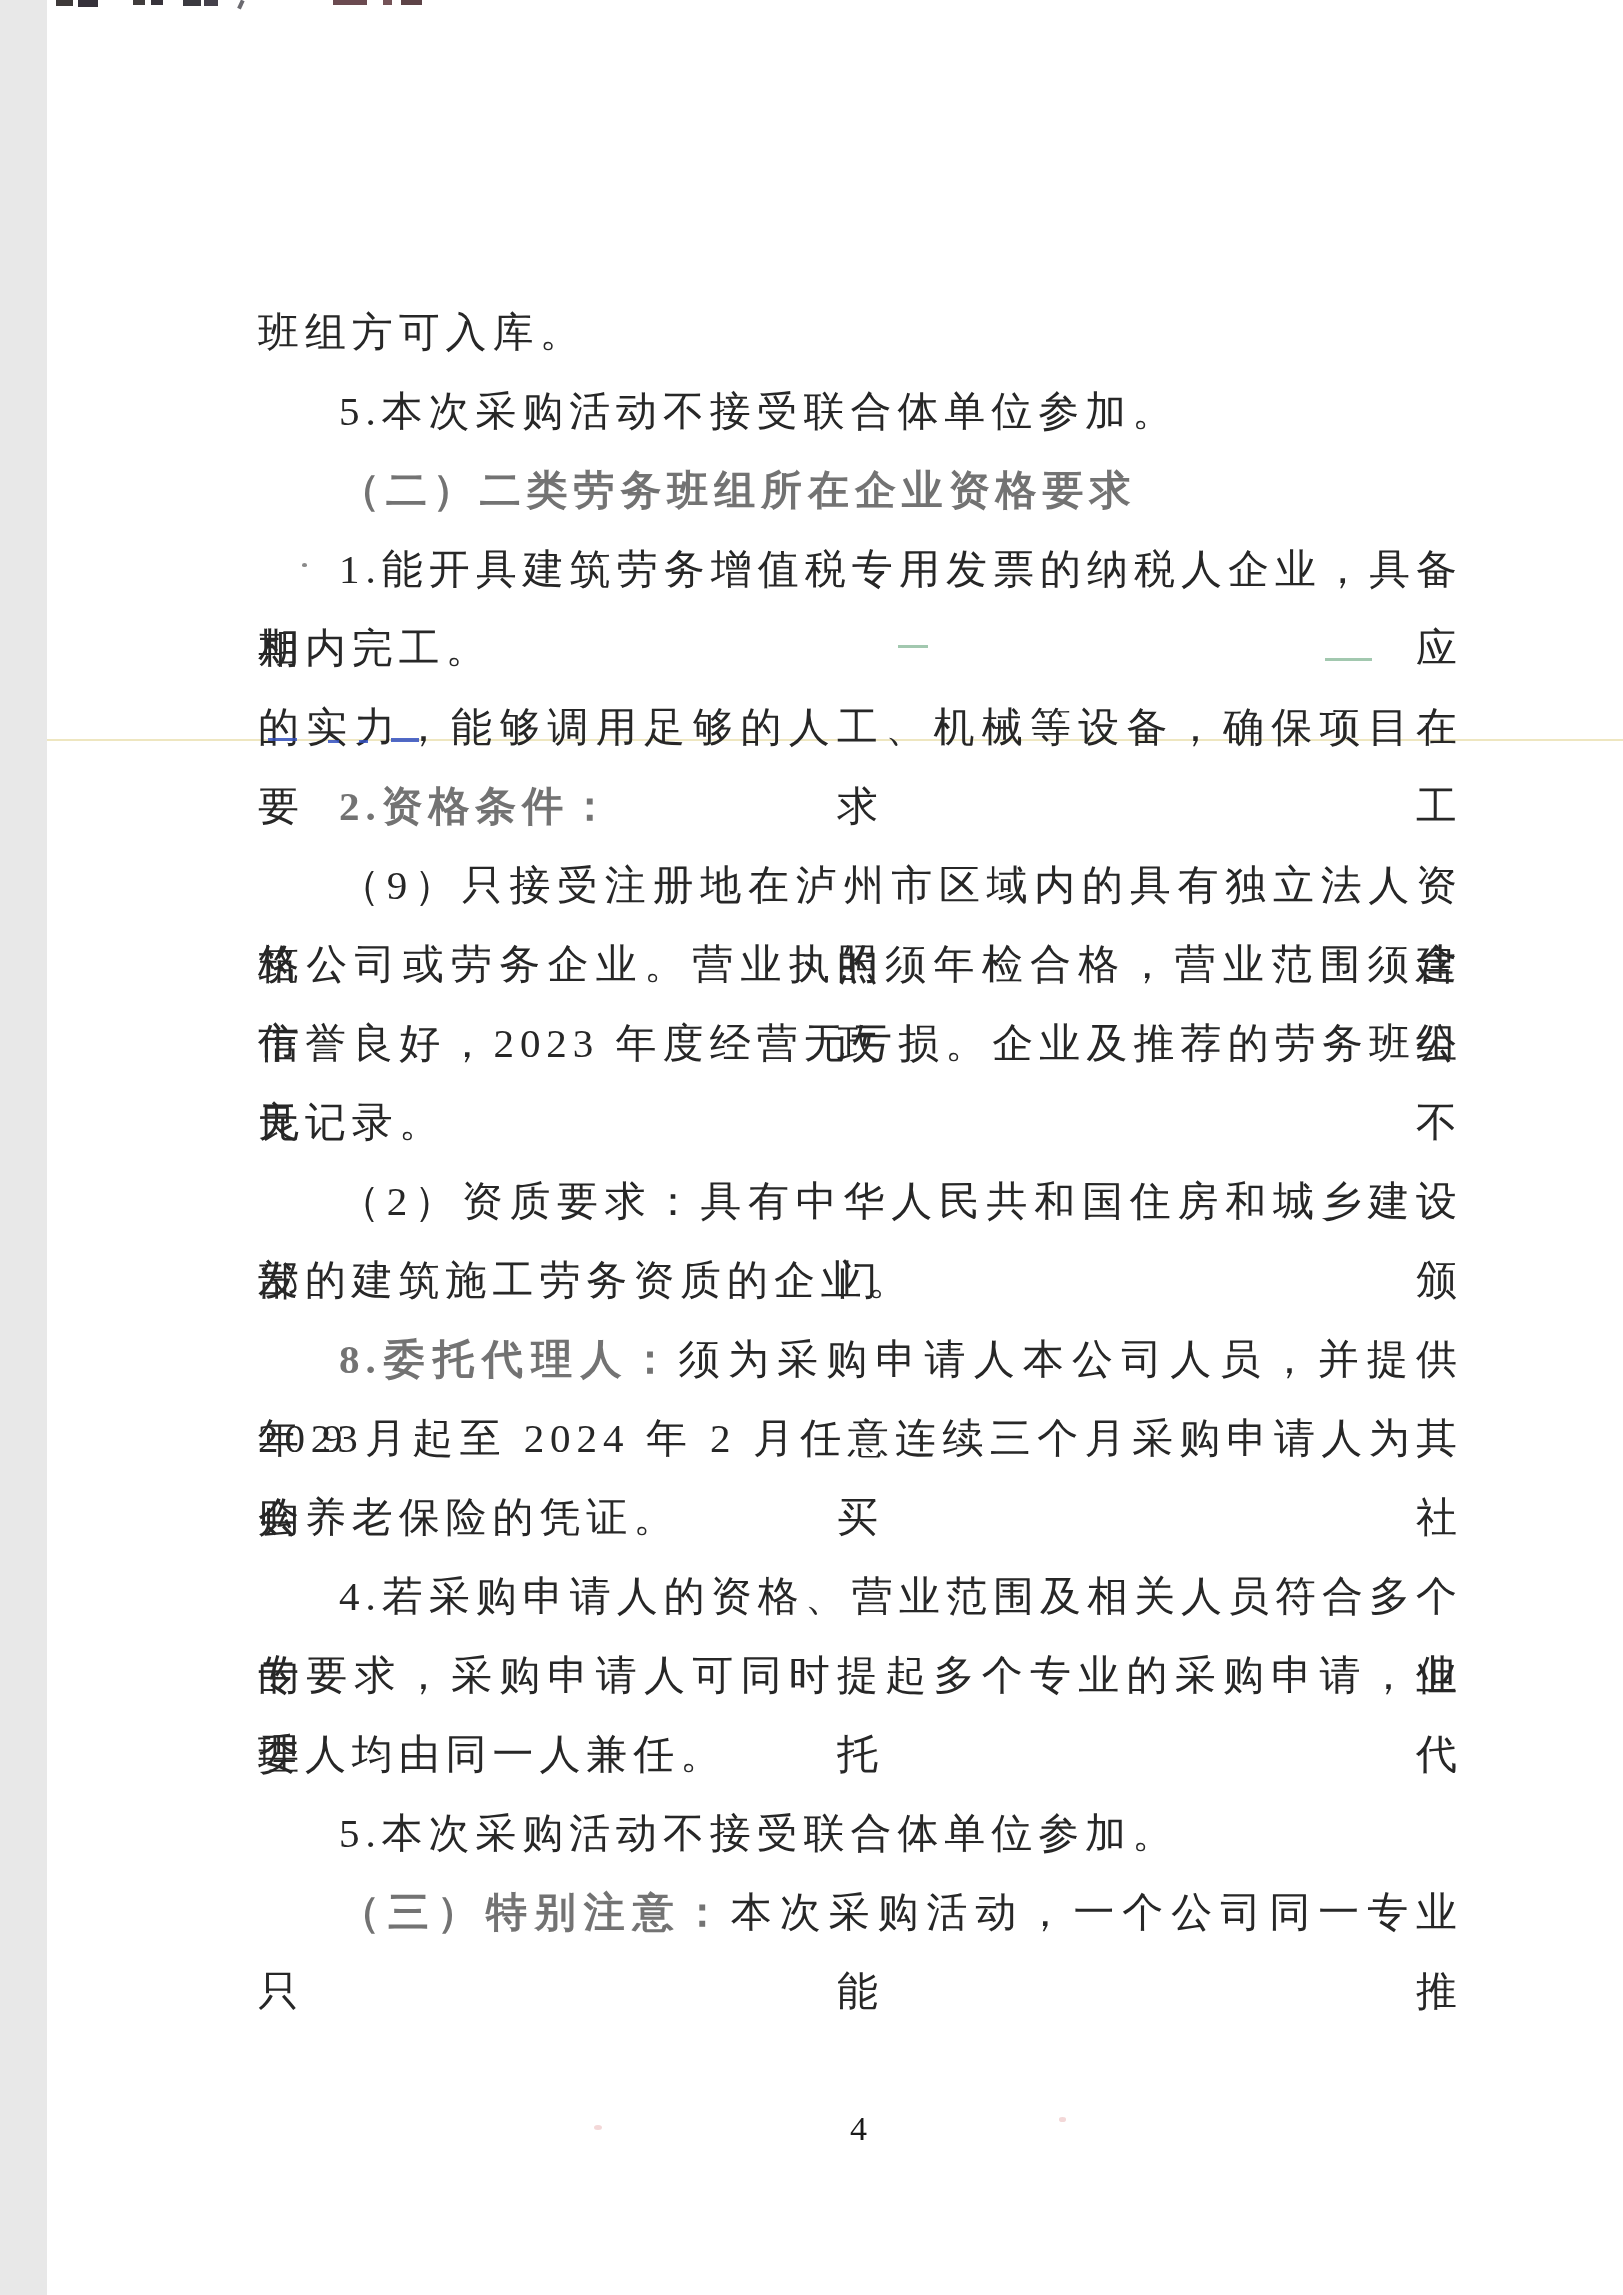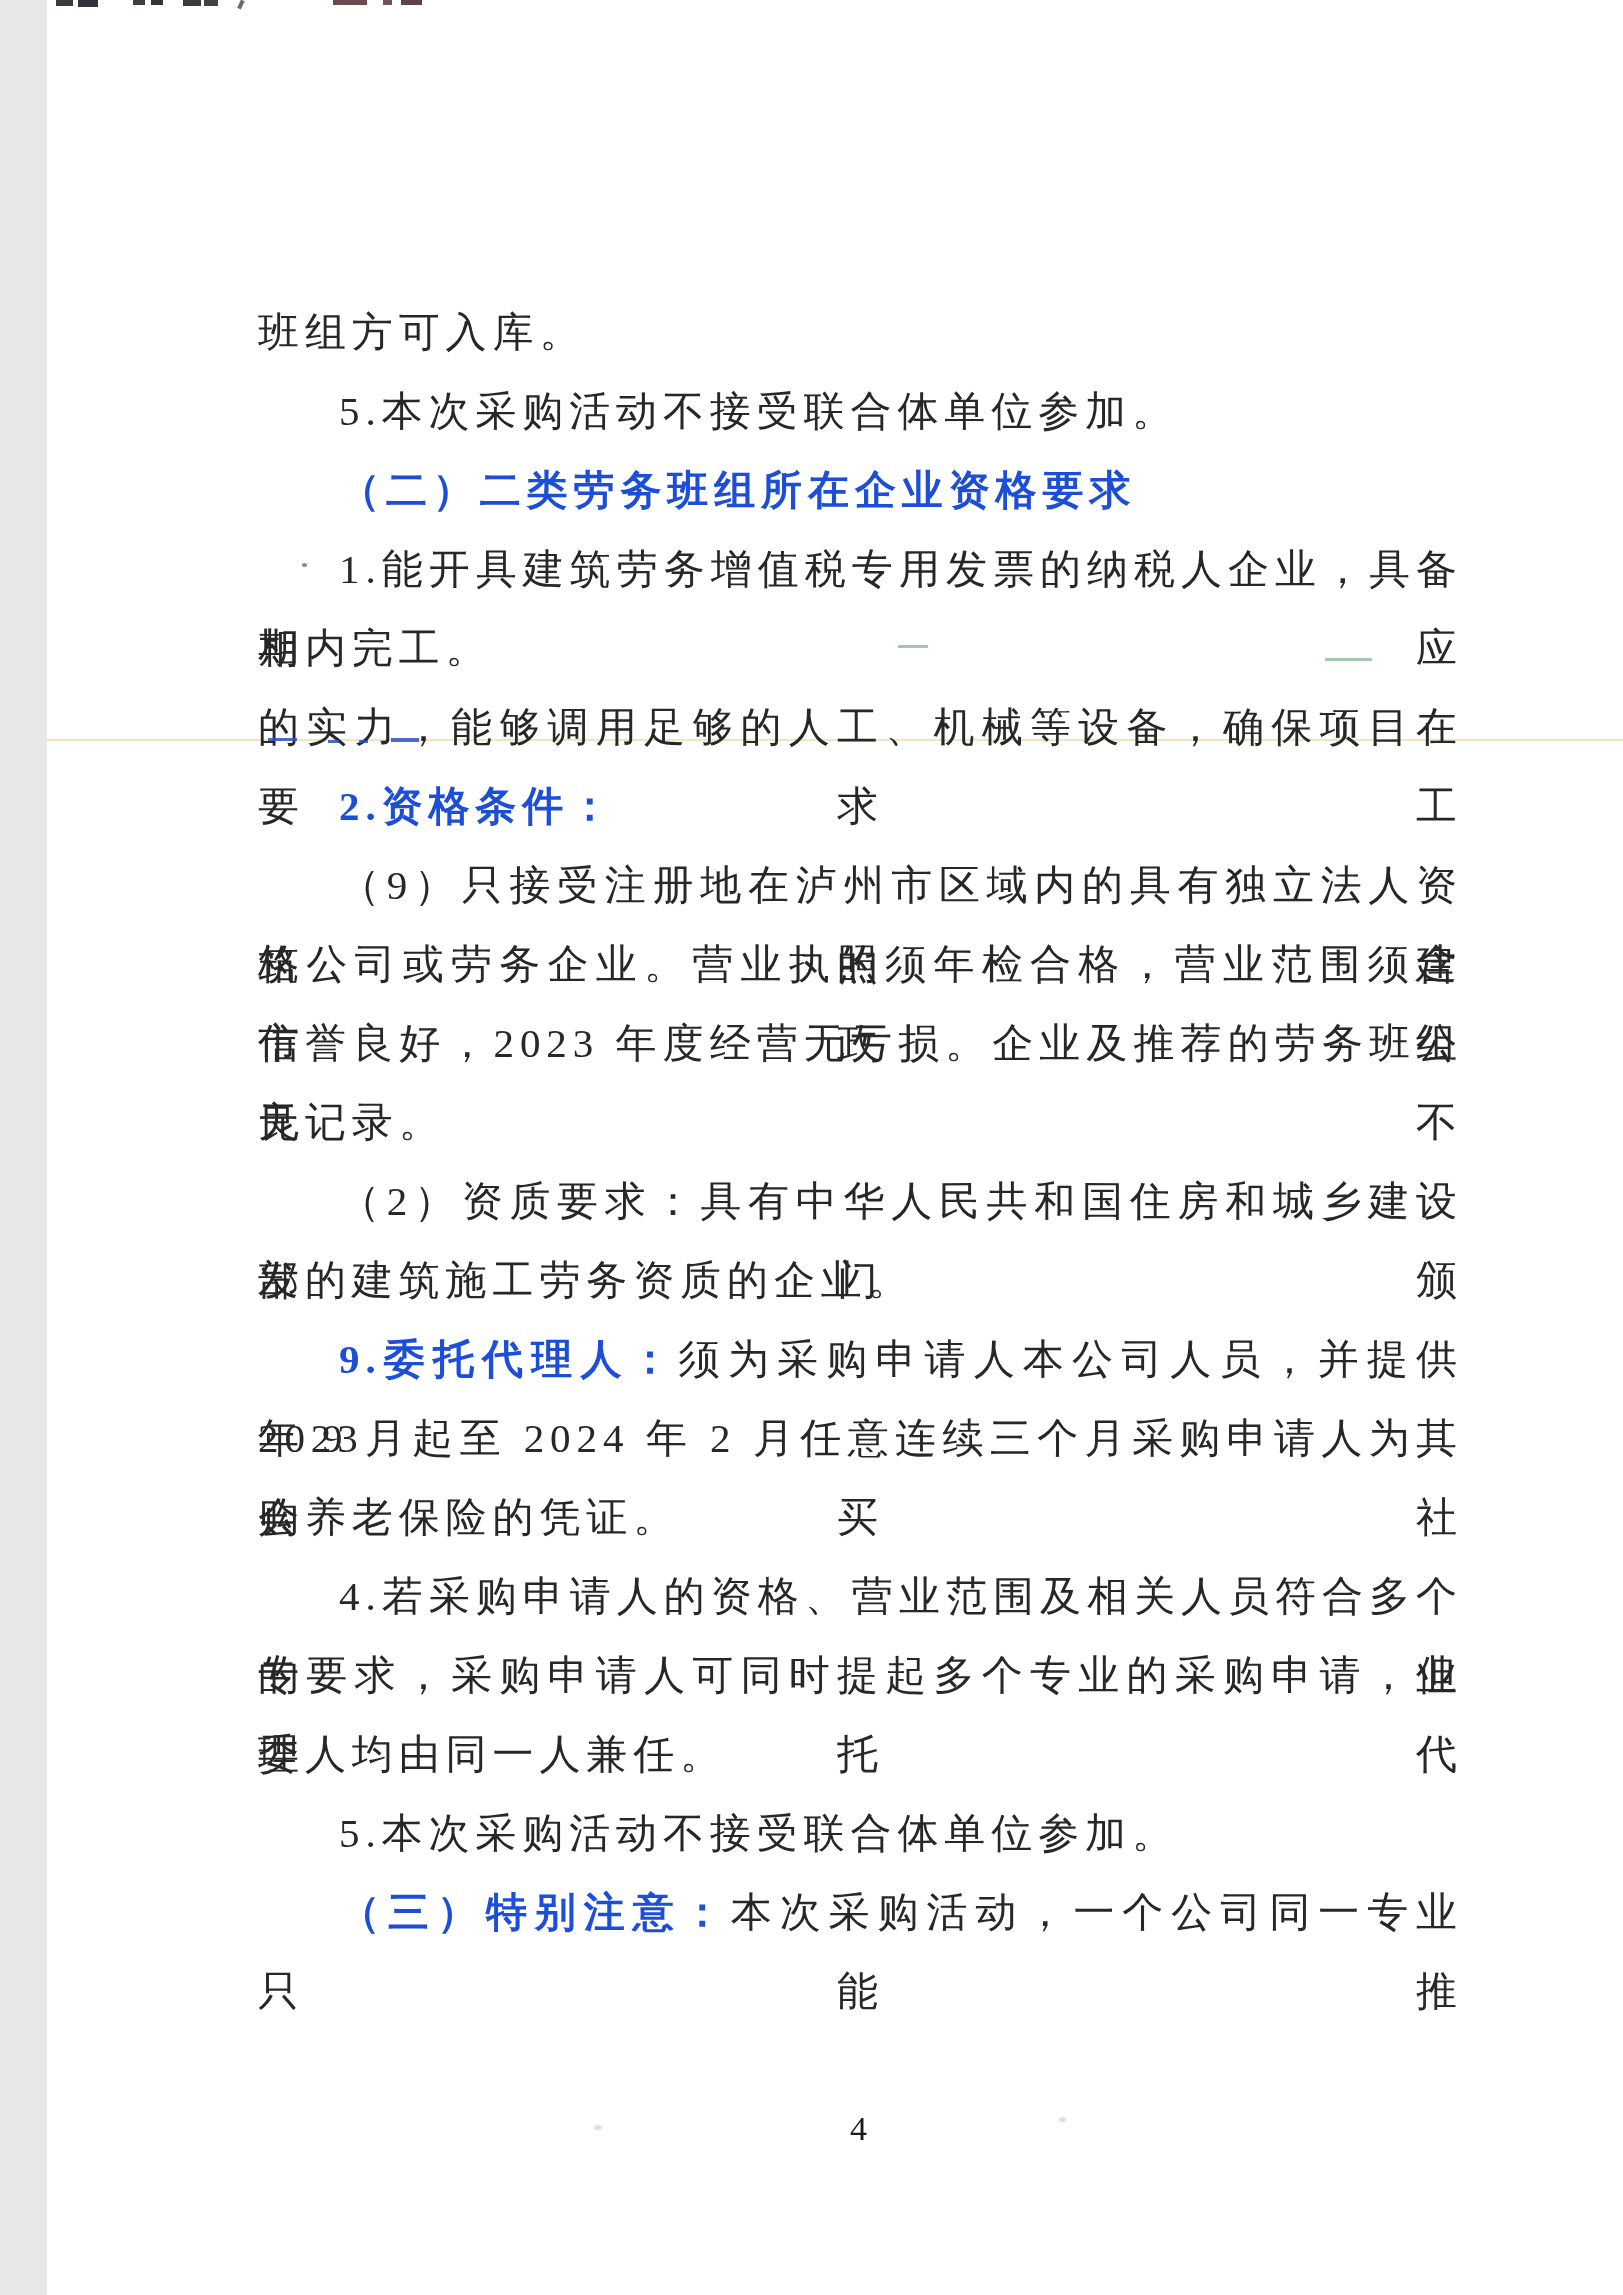--- a/index.html
+++ b/index.html
@@ -40,21 +40,21 @@
     letter-spacing: 5.9px;
     white-space: nowrap;
   }
   .line.just {
     white-space: normal;
     text-align: justify;
     text-align-last: justify;
     text-justify: inter-ideograph;
   }
   .line.ind { text-indent: 81px; }
-  .line.bold, .lbl { font-weight: 700; color: #1d4ed8; }
+  .line.bold, .lbl { font-weight: 700; color: #737373; }
 
   
   .art { position: absolute; }
   .blue  { background: rgba(51, 80, 192, 0.85); }
   .green { background: rgba(70, 145, 95, 0.50); }
   .pink  { background: rgba(228, 168, 168, 0.45); border-radius: 50%; }
   .dot   { background: #8a8a8a; border-radius: 50%; }
 
   
   .page-num {
@@ -96,21 +96,21 @@
     <div class="line">期内完工。</div>
     <div class="line just">的实力，能够调用足够的人工、机械等设备，确保项目在要求工</div>
     <div class="line ind bold">2.资格条件：</div>
     <div class="line ind just">（9）只接受注册地在泸州市区域内的具有独立法人资格的建</div>
     <div class="line just">筑公司或劳务企业。营业执照须年检合格，营业范围须含市政公</div>
     <div class="line just">信誉良好，2023 年度经营无亏损。企业及推荐的劳务班组无不</div>
     <div class="line">良记录。</div>
     <div class="line ind just">（2）资质要求：具有中华人民共和国住房和城乡建设部门颁</div>
     <div class="line">发的建筑施工劳务资质的企业。</div>
     <div class="line ind just">
-      <span class="lbl">9.委托代理人：</span><span>须为采购申请人本公司人员，并提供 2023</span>
+      <span class="lbl">8.委托代理人：</span><span>须为采购申请人本公司人员，并提供 2023</span>
     </div>
     <div class="line just">年 9 月起至 2024 年 2 月任意连续三个月采购申请人为其购买社</div>
     <div class="line">会养老保险的凭证。</div>
     <div class="line ind just">4.若采购申请人的资格、营业范围及相关人员符合多个专业</div>
     <div class="line just">的要求，采购申请人可同时提起多个专业的采购申请，但委托代</div>
     <div class="line">理人均由同一人兼任。</div>
     <div class="line ind">5.本次采购活动不接受联合体单位参加。</div>
     <div class="line ind just">
       <span class="lbl">（三）特别注意：</span><span>本次采购活动，一个公司同一专业只能推</span>
     </div>

